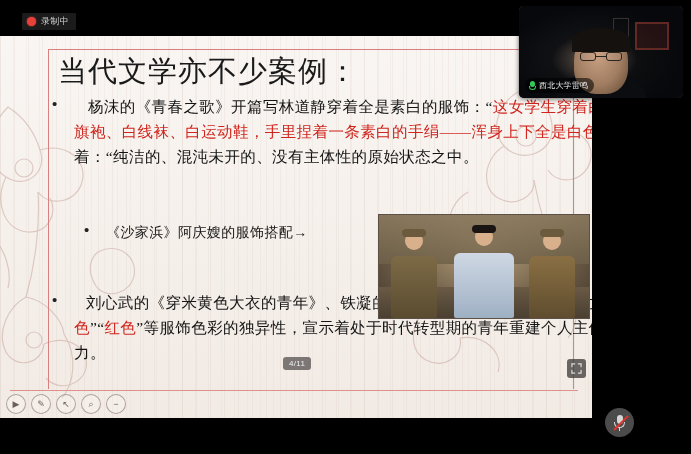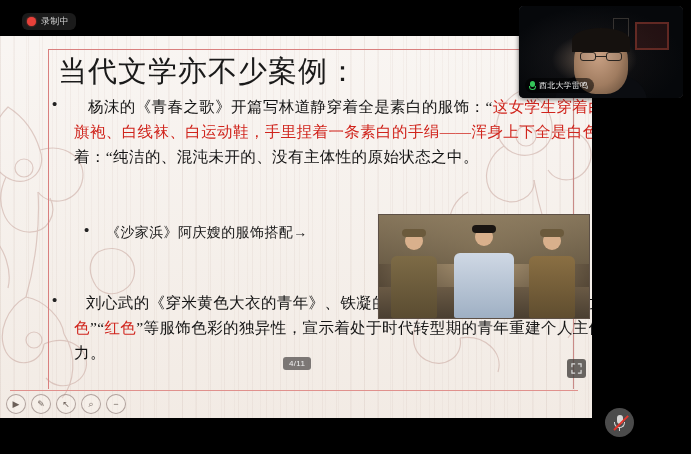--- a/index.html
+++ b/index.html
@@ -21,21 +21,21 @@
   .topbar {
     position: absolute; left: 0; top: 0;
     width: 691px; height: 36px;
     background: #000;
     z-index: 40;
   }
   .rec-badge {
     position: absolute; left: 22px; top: 13px;
     display: flex; align-items: center; gap: 5px;
     background: #1b1b1b;
-    border-radius: 6px;
+    border-radius: 1px;
     padding: 2px 7px 2px 5px;
   }
   .rec-dot {
     width: 9px; height: 9px; border-radius: 50%;
     background: #e8413a;
     box-shadow: 0 0 2px rgba(255,80,70,.8);
     flex: 0 0 auto;
   }
   .rec-text {
     color: #cfcfcf; font-size: 9px; letter-spacing: .3px;

